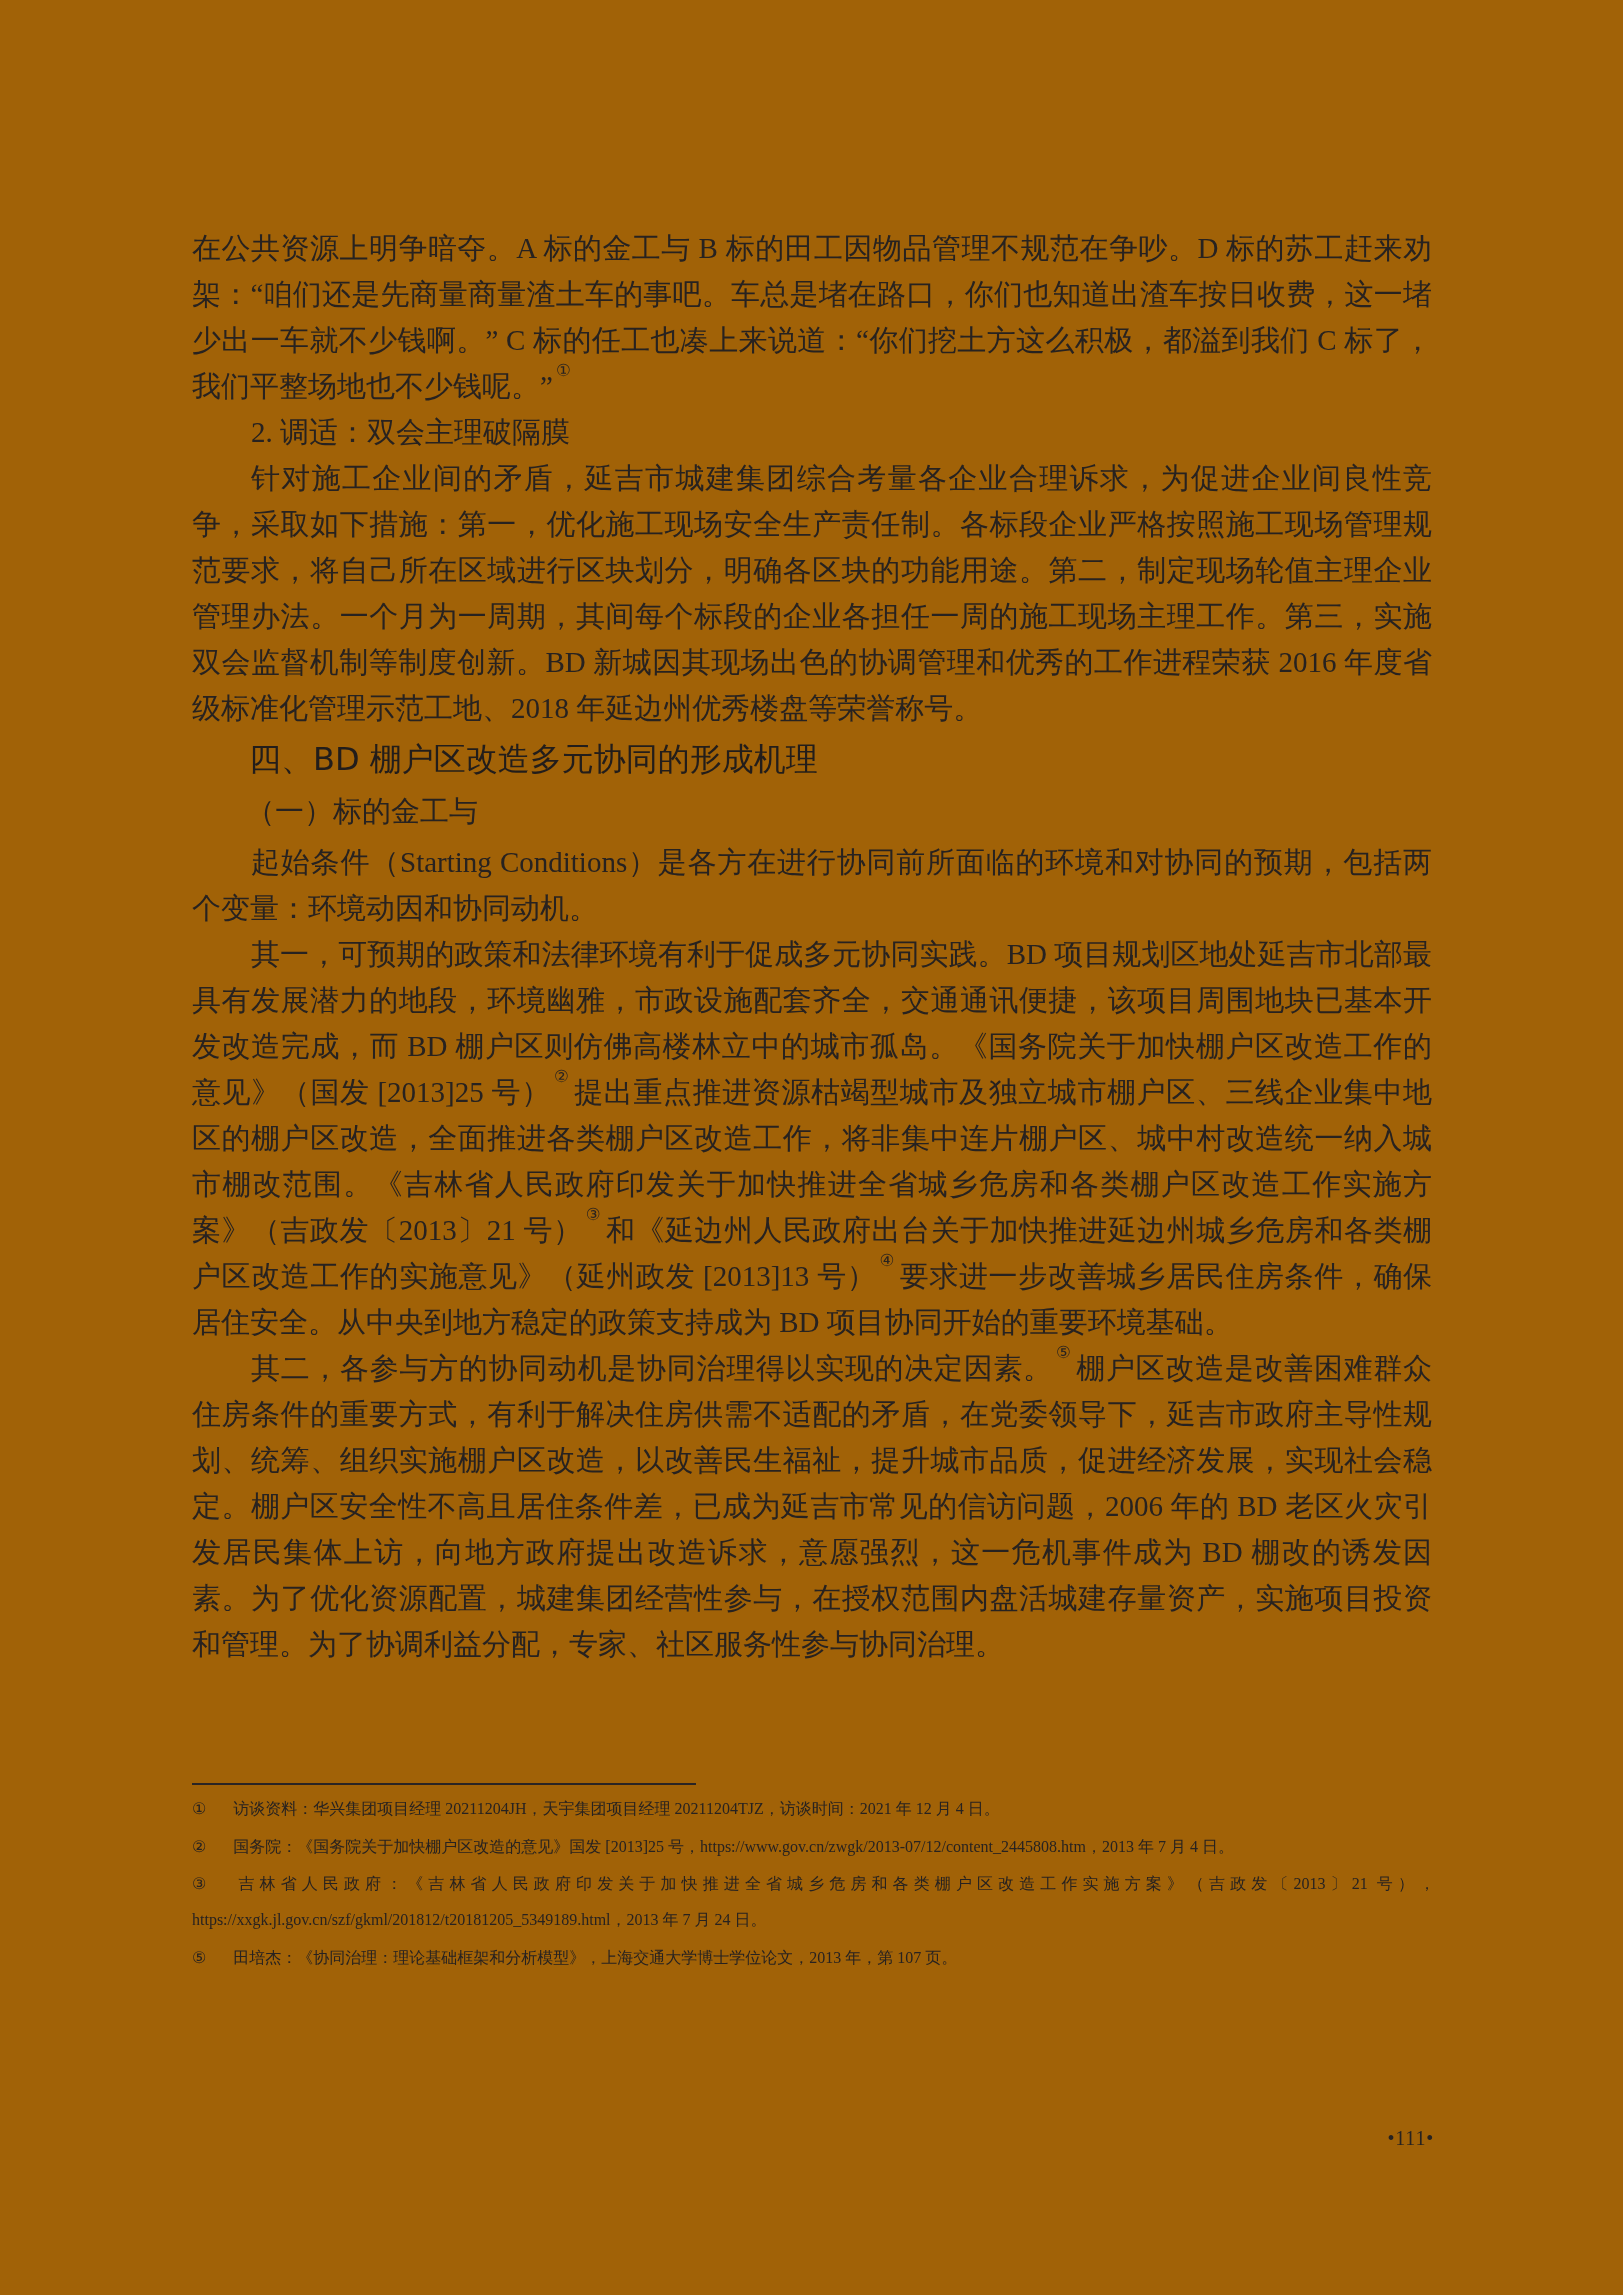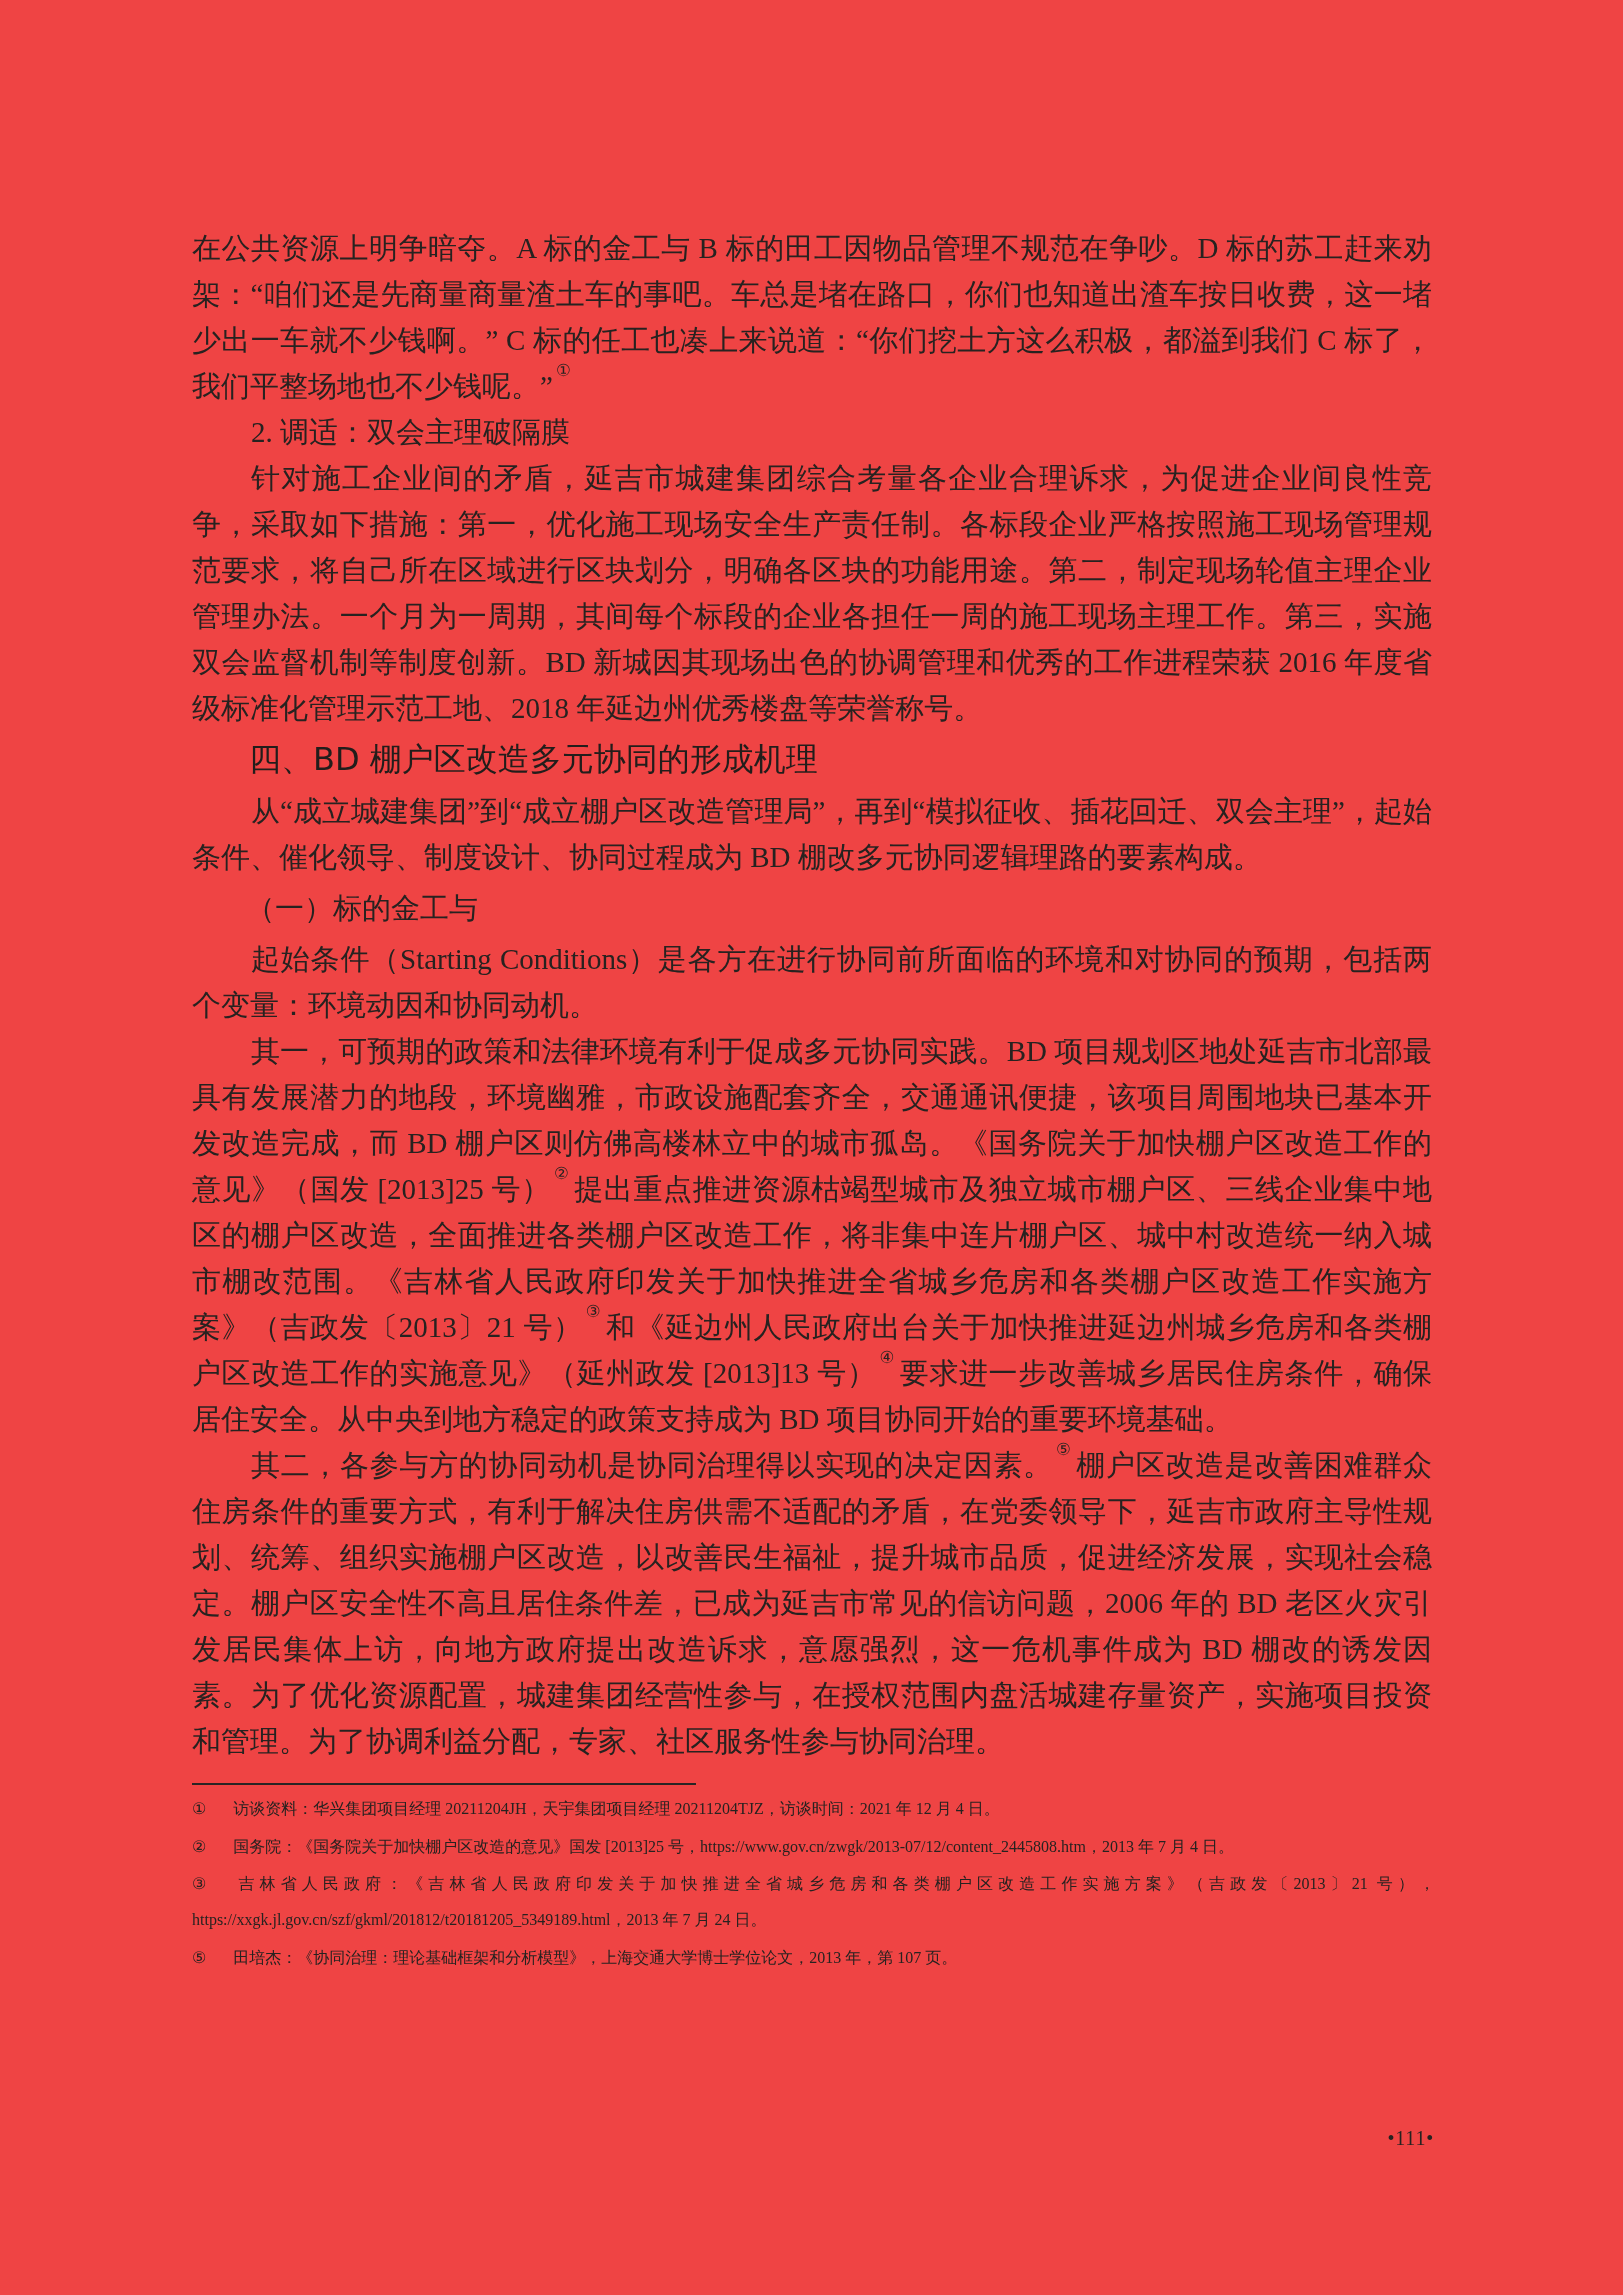--- a/index.html
+++ b/index.html
@@ -1,19 +1,19 @@
 <!DOCTYPE html>
 <html style="font-size:12.7px"><head>
 <meta charset="utf-8">
 <style>
   html,body { margin:0; padding:0; background:#e8e8e8; }
   .page {
     position:relative;
     width:1623px; height:2295px;
-    background:#ef4444;
+    background:#a16207;
     font-family:"Liberation Serif","DejaVu Serif",serif;
     color:#272220;
     overflow:hidden;
   }
   .content {
     position:absolute;
     left:192px; top:225px;
     width:1240px;
     font-size:29px;
     line-height:46px;
@@ -77,21 +77,20 @@
   <div class="content">
 
     <p class="body-p"><span>在公共资源上明争暗夺。A 标的金工与 B 标的田工因物品管理不规范在争吵。D 标的苏工赶来劝架：“咱们还是先商量商量渣土车的事吧。车总是堵在路口，你们也知道出渣车按日收费，这一堵少出一车就不少钱啊。” C 标的任工也凑上来说道：“你们挖土方这么积极，都溢到我们 C 标了，我们平整场地也不少钱呢。”</span><sup class="fn-ref">①</sup></p>
 
     <p class="body-p indent">2. 调适：双会主理破隔膜</p>
 
     <p class="body-p indent">针对施工企业间的矛盾，延吉市城建集团综合考量各企业合理诉求，为促进企业间良性竞争，采取如下措施：第一，优化施工现场安全生产责任制。各标段企业严格按照施工现场管理规范要求，将自己所在区域进行区块划分，明确各区块的功能用途。第二，制定现场轮值主理企业管理办法。一个月为一周期，其间每个标段的企业各担任一周的施工现场主理工作。第三，实施双会监督机制等制度创新。BD 新城因其现场出色的协调管理和优秀的工作进程荣获 2016 年度省级标准化管理示范工地、2018 年延边州优秀楼盘等荣誉称号。</p>
 
     <h2 class="section-heading">四、BD 棚户区改造多元协同的形成机理</h2>
 
-    <p class="body-p indent">从“成立城建集团”到“成立棚户区改造管理局”，再到“模拟征收、插花回迁、双会主理”，起始条件、催化领导、制度设计、协同过程成为 BD 棚改多元协同逻辑理路的要素构成。</p>
 
     <h3 class="sub-heading">（一）标的金工与</h3>
 
     <p class="body-p indent">起始条件（Starting Conditions）是各方在进行协同前所面临的环境和对协同的预期，包括两个变量：环境动因和协同动机。</p>
 
     <p class="body-p indent"><span>其一，可预期的政策和法律环境有利于促成多元协同实践。BD 项目规划区地处延吉市北部最具有发展潜力的地段，环境幽雅，市政设施配套齐全，交通通讯便捷，该项目周围地块已基本开发改造完成，而 BD 棚户区则仿佛高楼林立中的城市孤岛。《国务院关于加快棚户区改造工作的意见》（国发 [2013]25 号）</span><sup class="fn-ref">②</sup><span>提出重点推进资源枯竭型城市及独立城市棚户区、三线企业集中地区的棚户区改造，全面推进各类棚户区改造工作，将非集中连片棚户区、城中村改造统一纳入城市棚改范围。《吉林省人民政府印发关于加快推进全省城乡危房和各类棚户区改造工作实施方案》（吉政发〔2013〕21 号）</span><sup class="fn-ref">③</sup><span>和《延边州人民政府出台关于加快推进延边州城乡危房和各类棚户区改造工作的实施意见》（延州政发 [2013]13 号）</span><sup class="fn-ref">④</sup><span>要求进一步改善城乡居民住房条件，确保居住安全。从中央到地方稳定的政策支持成为 BD 项目协同开始的重要环境基础。</span></p>
 
     <p class="body-p indent"><span>其二，各参与方的协同动机是协同治理得以实现的决定因素。</span><sup class="fn-ref">⑤</sup><span>棚户区改造是改善困难群众住房条件的重要方式，有利于解决住房供需不适配的矛盾，在党委领导下，延吉市政府主导性规划、统筹、组织实施棚户区改造，以改善民生福祉，提升城市品质，促进经济发展，实现社会稳定。棚户区安全性不高且居住条件差，已成为延吉市常见的信访问题，2006 年的 BD 老区火灾引发居民集体上访，向地方政府提出改造诉求，意愿强烈，这一危机事件成为 BD 棚改的诱发因素。为了优化资源配置，城建集团经营性参与，在授权范围内盘活城建存量资产，实施项目投资和管理。为了协调利益分配，专家、社区服务性参与协同治理。</span></p>
 
   </div>

